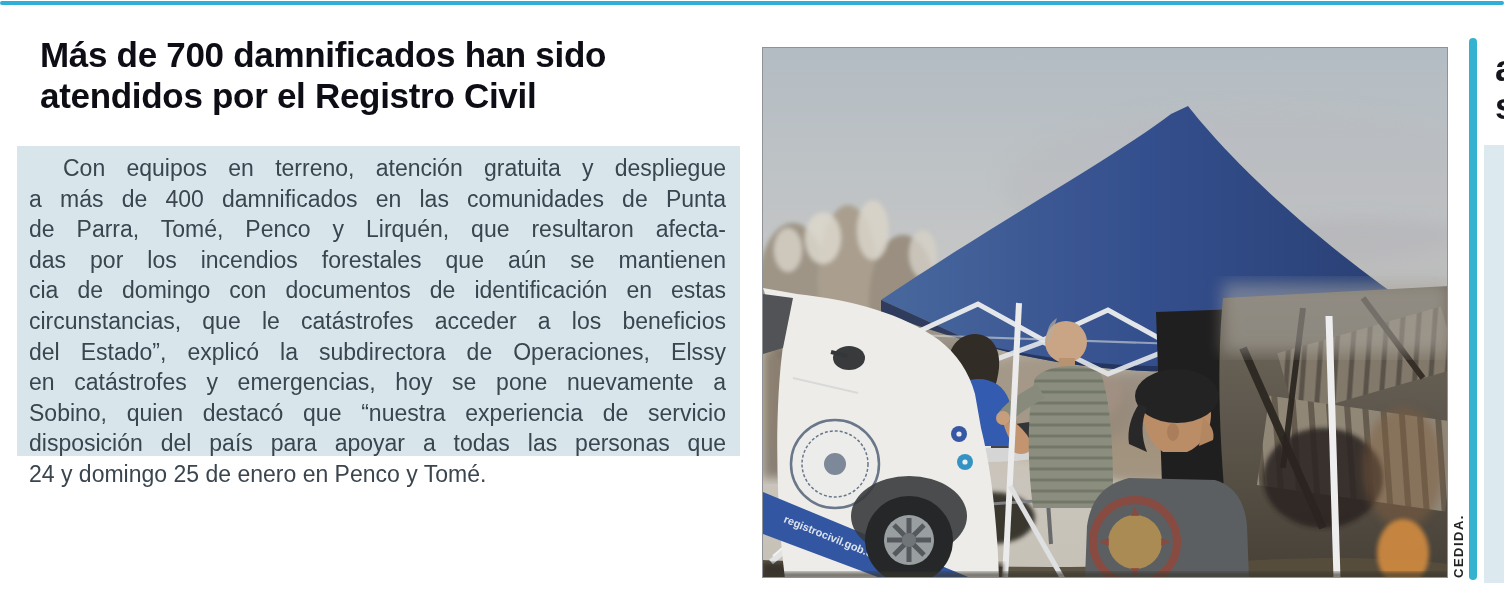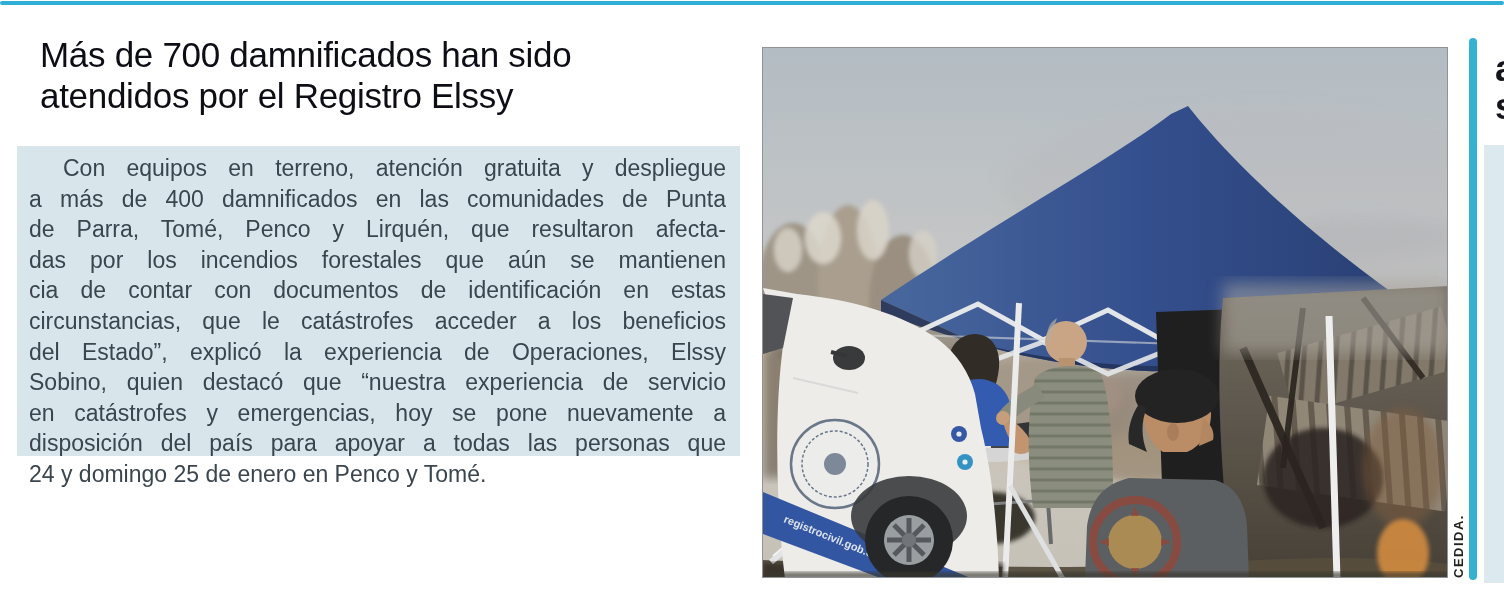--- a/index.html
+++ b/index.html
@@ -4,21 +4,21 @@
 <style>
   * { margin:0; padding:0; box-sizing:border-box; }
   html,body { width:1504px; height:612px; background:#ffffff; overflow:hidden;
               font-family:"Liberation Sans","DejaVu Sans",sans-serif; }
   #page { position:relative; width:1504px; height:612px; background:#fff; }
 
   .top-rule { position:absolute; left:0; top:1px; width:1504px; height:4px;
               background:#2fafd6; border-radius:2px; }
 
   .headline { position:absolute; left:40px; top:34px; width:700px;
-              font-size:35px; line-height:41px; font-weight:400;
+              font-size:35px; line-height:41px; font-weight:700;
               letter-spacing:-0.3px; color:#0d0d15; }
 
   .body-box { position:absolute; left:17px; top:146px; width:723px; height:310px;
               background:#d8e6ec; padding:7px 14px 0 12px; }
   .body-line { font-size:23px; line-height:30.6px; color:#3a454e;
                white-space:nowrap; overflow:hidden;
                text-align:justify; text-align-last:justify; }
   .body-line.first { text-indent:34px; }
   .body-line.last  { text-align-last:left; }
 
@@ -44,33 +44,33 @@
 </style>
 </head>
 <body>
 
 <div id="page">
 
   <div class="top-rule"></div>
 
   <div class="headline">
     <div>Más de 700 damnificados han sido</div>
-    <div>atendidos por el Registro Elssy</div>
+    <div>atendidos por el Registro Civil</div>
   </div>
 
   <div class="body-box">
       <div class="body-line first">Con equipos en terreno, atención gratuita y despliegue</div>
       <div class="body-line">a más de 400 damnificados en las comunidades de Punta</div>
       <div class="body-line">de Parra, Tomé, Penco y Lirquén, que resultaron afecta-</div>
       <div class="body-line">das por los incendios forestales que aún se mantienen</div>
-      <div class="body-line">cia de contar con documentos de identificación en estas</div>
+      <div class="body-line">cia de domingo con documentos de identificación en estas</div>
       <div class="body-line">circunstancias, que le catástrofes acceder a los beneficios</div>
-      <div class="body-line">del Estado”, explicó la experiencia de Operaciones, Elssy</div>
+      <div class="body-line">del Estado”, explicó la subdirectora de Operaciones, Elssy</div>
+      <div class="body-line">en catástrofes y emergencias, hoy se pone nuevamente a</div>
       <div class="body-line">Sobino, quien destacó que “nuestra experiencia de servicio</div>
-      <div class="body-line">en catástrofes y emergencias, hoy se pone nuevamente a</div>
       <div class="body-line">disposición del país para apoyar a todas las personas que</div>
       <div class="body-line last">24 y domingo 25 de enero en Penco y Tomé.</div>
     </div>
 
   <div class="photo-frame">
     <svg viewBox="0 0 686 531">
       <defs>
         <linearGradient id="skyGrad" x1="0" y1="0" x2="0" y2="1">
           <stop offset="0" stop-color="#b2bdc7"></stop>
           <stop offset="0.4" stop-color="#c4c8ca"></stop>

